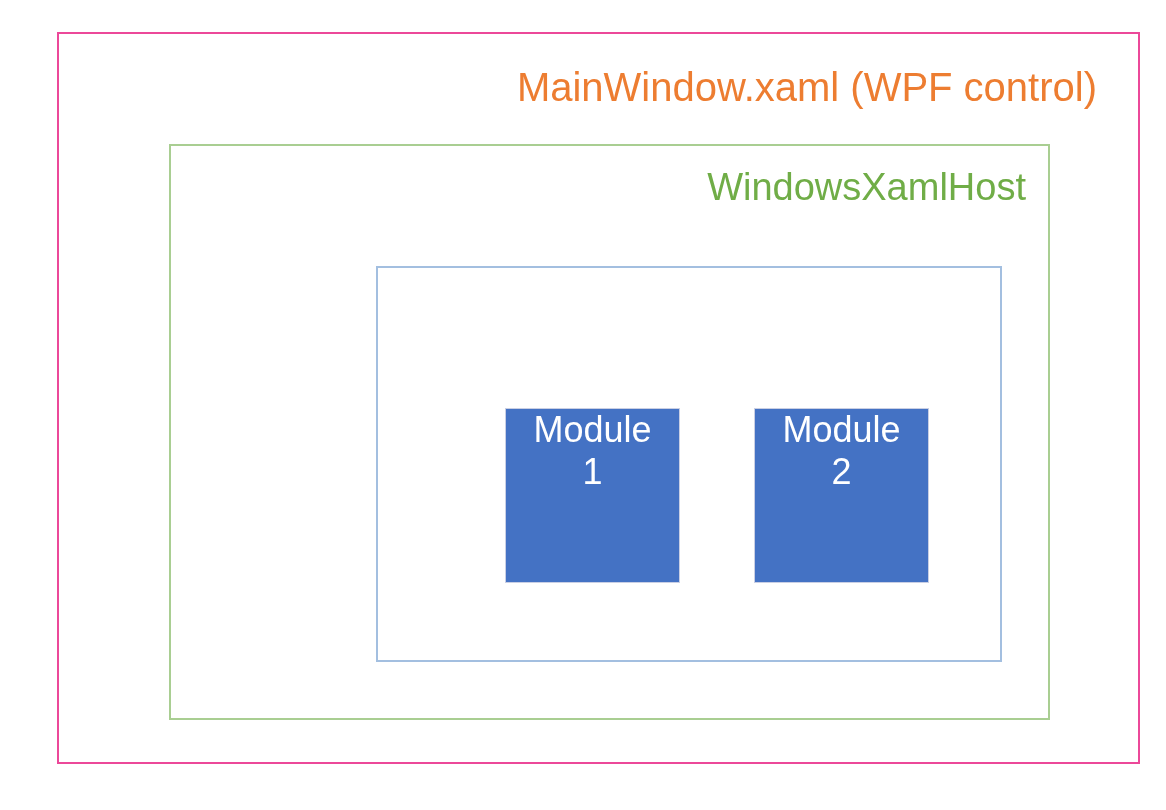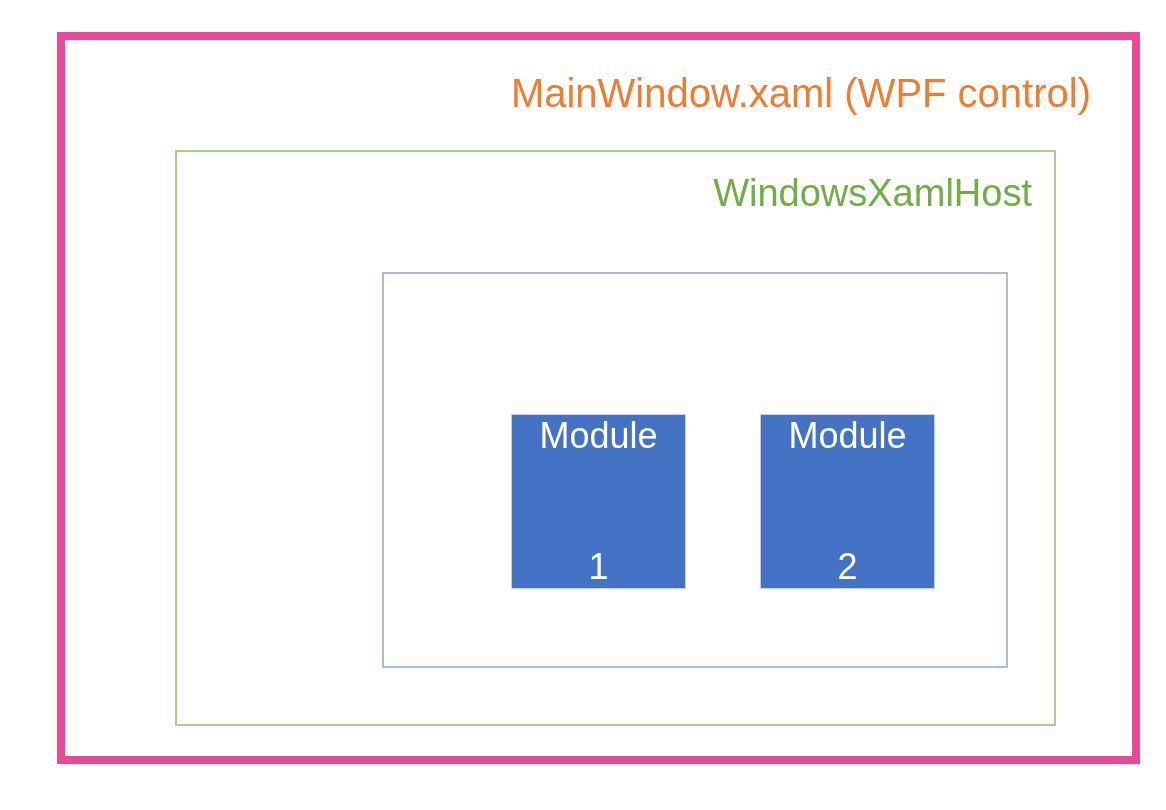--- a/index.html
+++ b/index.html
@@ -25,21 +25,21 @@
     position: absolute;
     box-sizing: border-box;
     background: transparent;
   }
 
   #outer-box {
     left: 57px;
     top: 32px;
     width: 1083px;
     height: 732px;
-    border: 8px solid #ec4899;
+    border: 2px solid #ec4899;
   }
 
   #middle-box {
     left: 110px;
     top: 110px;
     width: 881px;
     height: 576px;
     border: 2px solid #A9CE92;
     padding-left: 16px;
   }
@@ -98,21 +98,21 @@
     width: 175px;
     height: 175px;
     background: #4472C4;
     border: 1px solid #C9CFE4;
     color: #ffffff;
     font-size: 36px;
     line-height: 1.18;
     display: flex;
     flex-direction: column;
     align-items: center;
-    justify-content: space-between;
+    justify-content: flex-start;
     text-align: center;
   }
 
   .module-name,
   .module-index {
     display: block;
   }
 </style>
 </head>
 <body>

